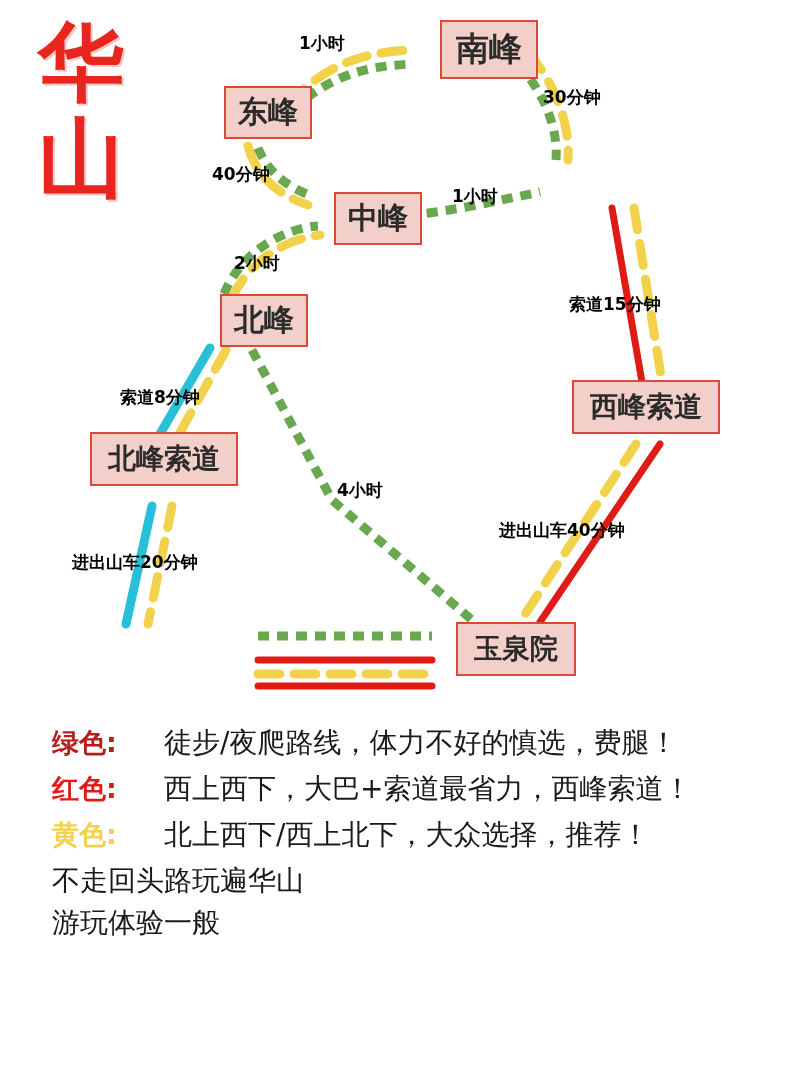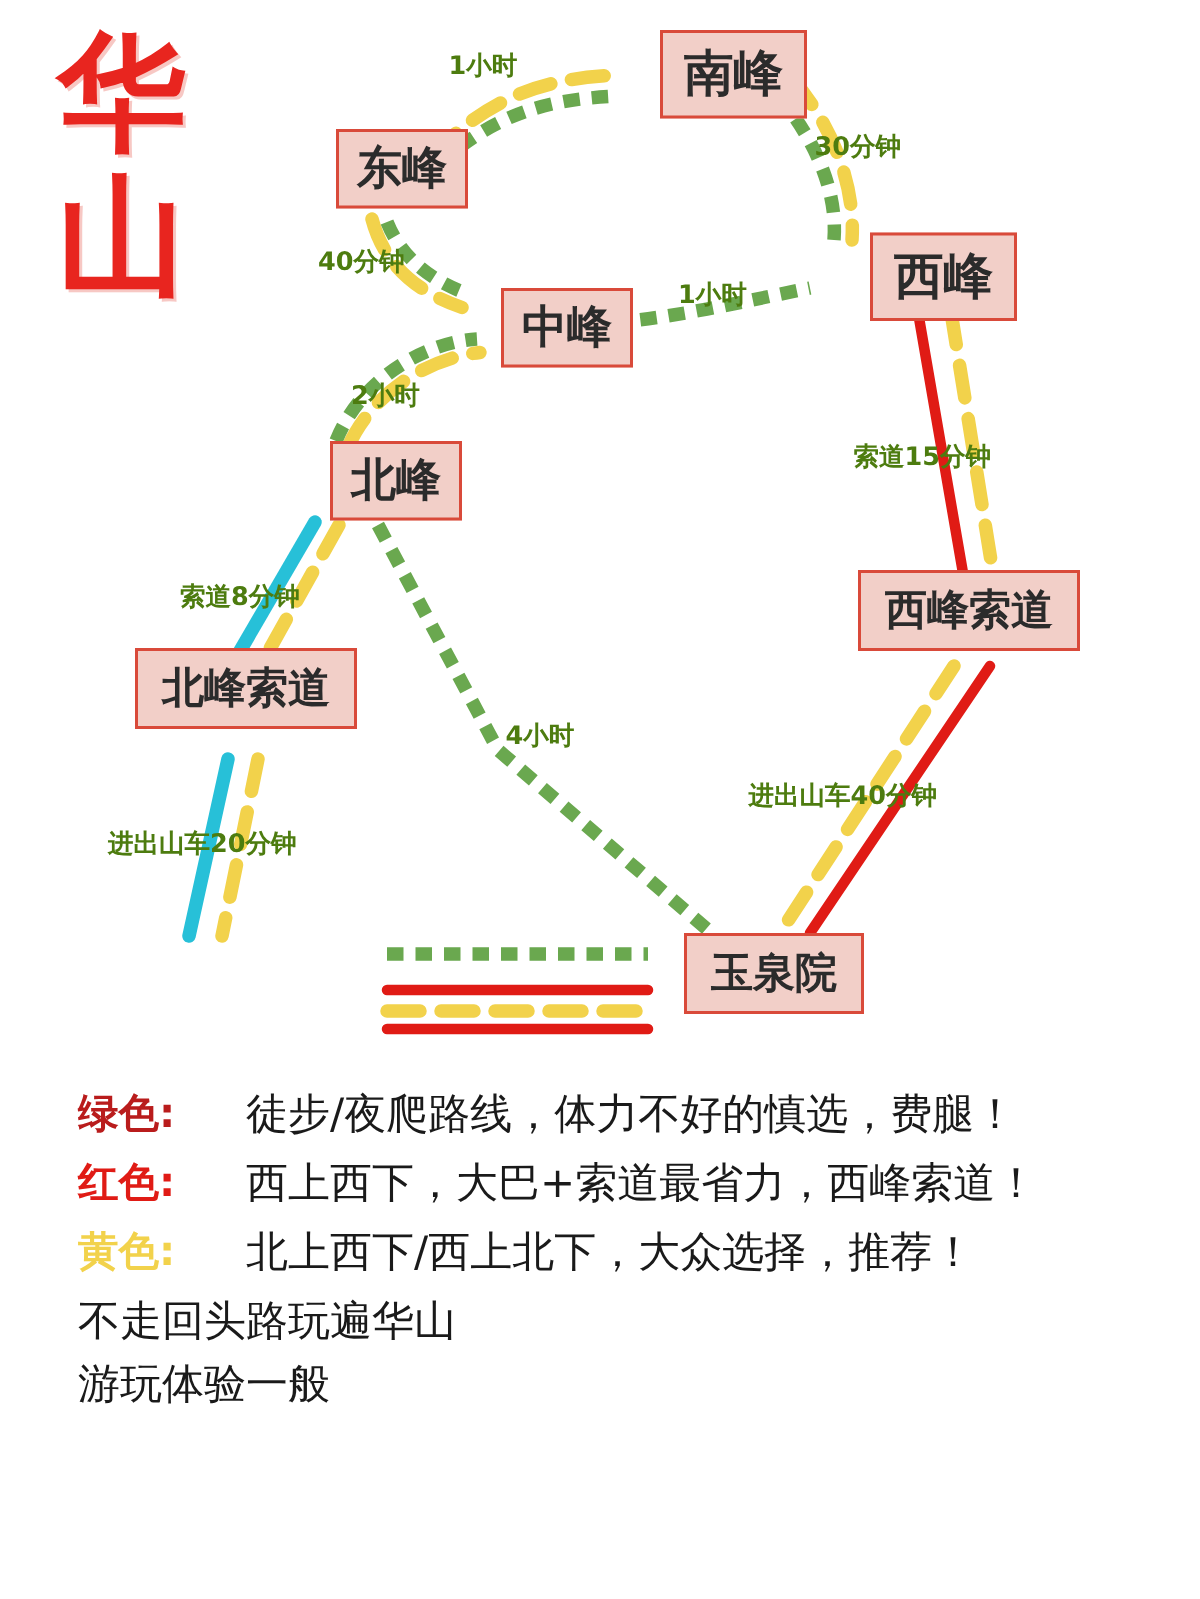--- a/index.html
+++ b/index.html
@@ -62,21 +62,21 @@
     padding: 5px 14px;
   }
   .node.lg {
     font-size: 28px;
     padding: 6px 16px;
   }
   .edge-label {
     position: absolute;
     font-size: 17px;
     font-weight: bold;
-    color: #4d7c0f;
+    color: #000000;
     font-family: "DejaVu Sans", sans-serif;
     white-space: nowrap;
     background: rgba(255,255,255,0.0);
     z-index: 6;
   }
   .legend {
     position: absolute;
     left: 52px;
     top: 722px;
     width: 700px;
@@ -167,21 +167,20 @@
 
     <path class="y" d="M258,674 L432,674"></path>
 
     <path class="r" d="M258,686 L432,686"></path>
   </svg>
 
   <div class="title">华山</div>
 
   <div class="node md" style="left:412px; top:20px;">南峰</div>
   <div class="node sm" style="left:196px; top:86px;">东峰</div>
-  <div class="node md" style="left:552px; top:155px;">西峰</div>
   <div class="node sm" style="left:306px; top:192px;">中峰</div>
   <div class="node sm" style="left:192px; top:294px;">北峰</div>
   <div class="node lg" style="left:544px; top:380px;">西峰索道</div>
   <div class="node lg" style="left:62px; top:432px;">北峰索道</div>
   <div class="node lg" style="left:428px; top:622px;">玉泉院</div>
 
   <div class="edge-label" style="left:299px; top:32px;">1小时</div>
   <div class="edge-label" style="left:543px; top:86px;">30分钟</div>
   <div class="edge-label" style="left:212px; top:163px;">40分钟</div>
   <div class="edge-label" style="left:452px; top:185px;">1小时</div>

